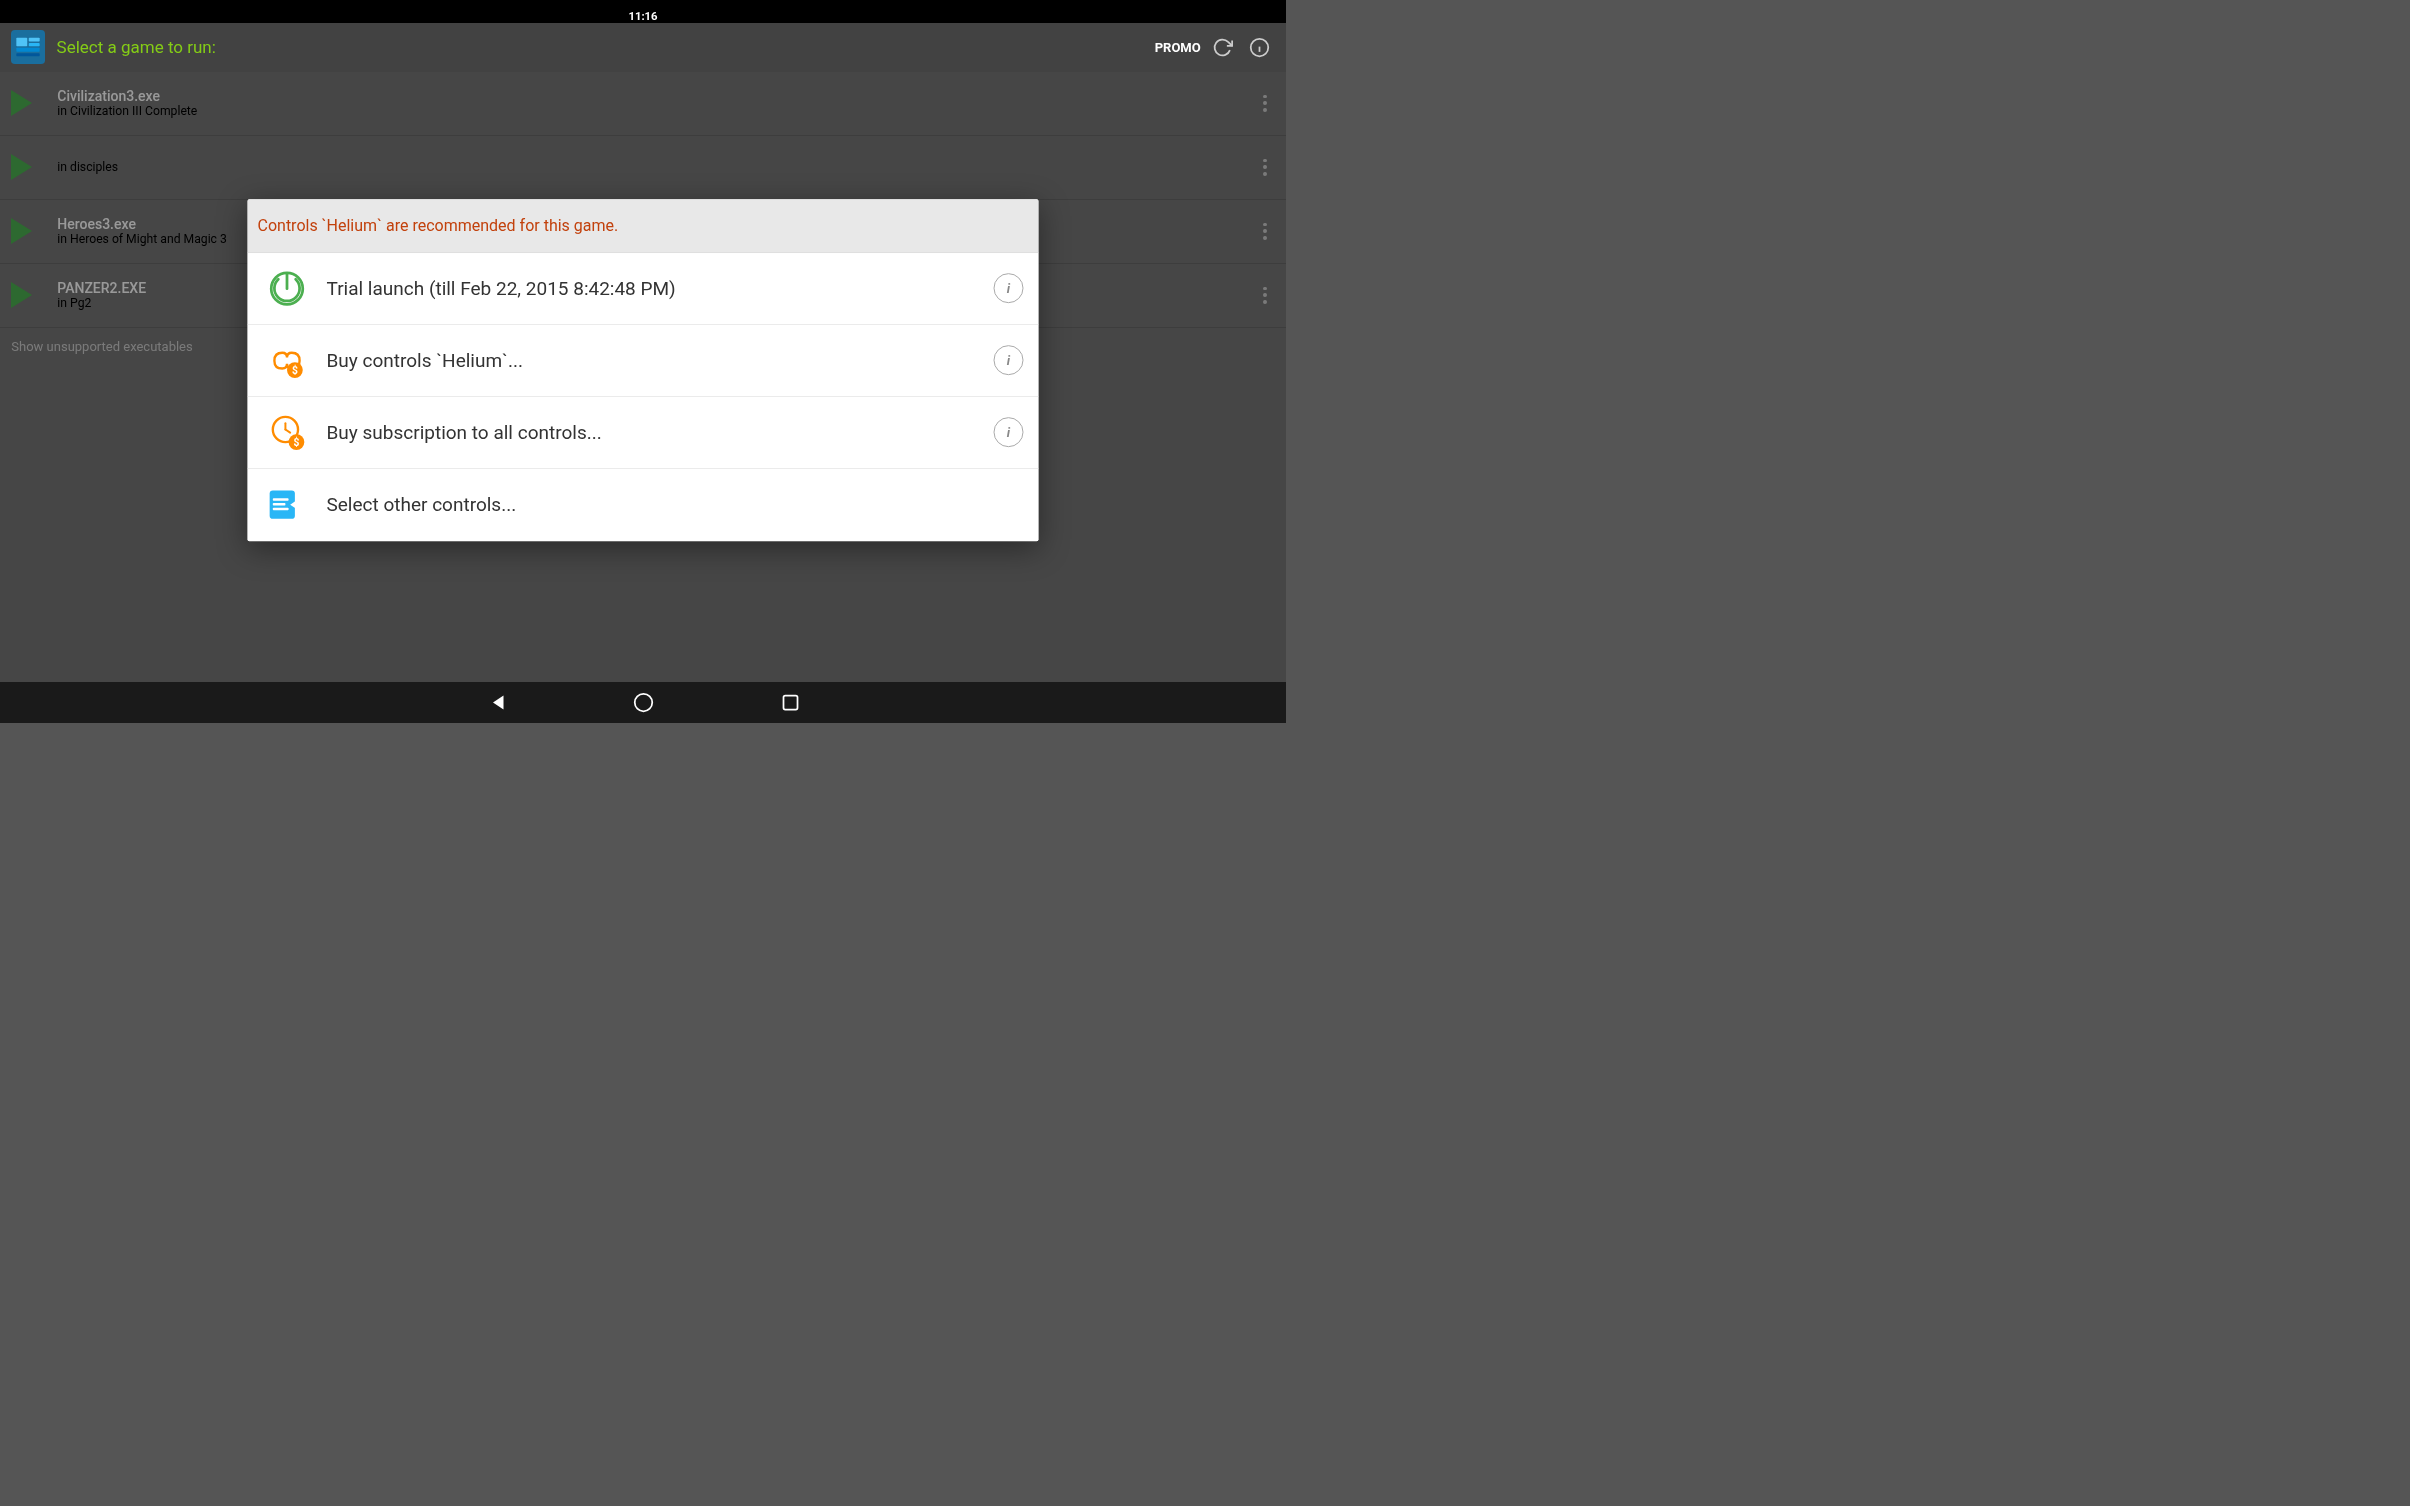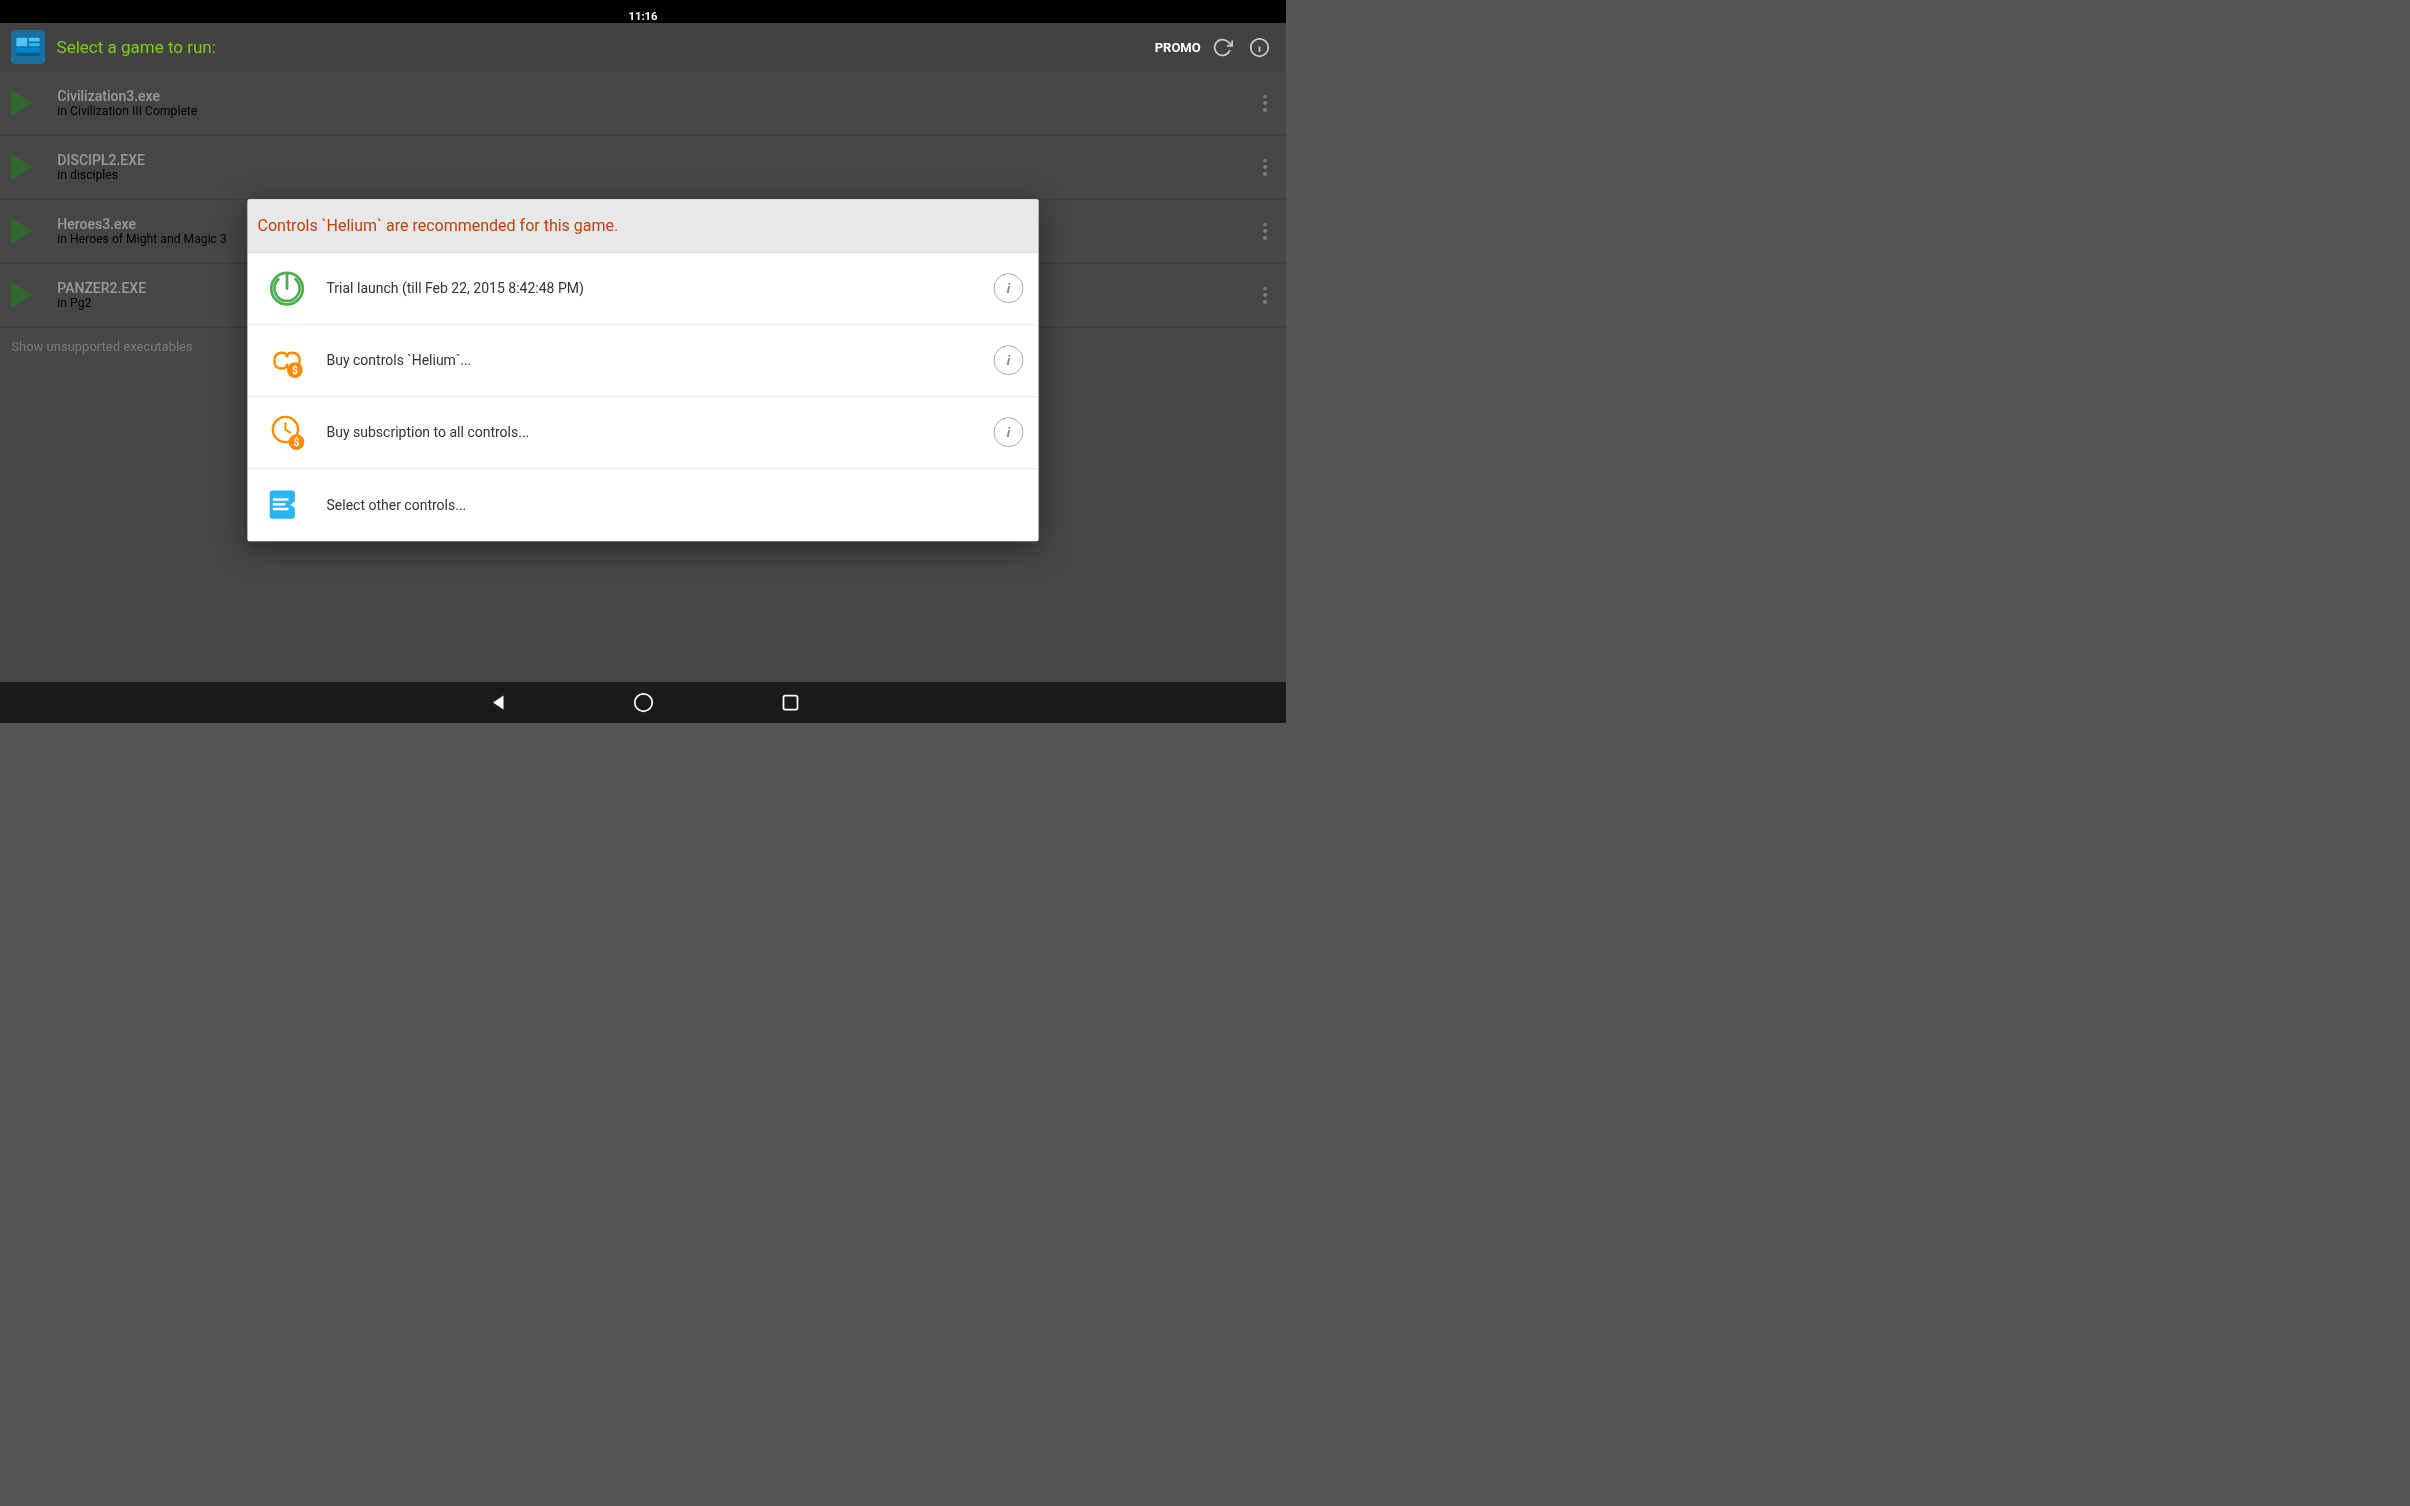--- a/index.html
+++ b/index.html
@@ -218,21 +218,21 @@
       width: 49px;
       height: 49px;
       flex-shrink: 0;
       display: flex;
       align-items: center;
       justify-content: center;
     }
 
     .option-text {
       flex: 1;
-      font-size: 14px;
+      font-size: 19px;
       color: #333;
     }
 
     .option-info-btn {
       width: 30px;
       height: 30px;
       border: 1.9px solid #aaa;
       border-radius: 50%;
       display: flex;
       align-items: center;
@@ -369,21 +369,20 @@
     <div class="game-menu-btn">
       <div class="game-menu-dot"></div>
       <div class="game-menu-dot"></div>
       <div class="game-menu-dot"></div>
     </div>
   </div>
 
   <div class="game-item">
     <div class="game-play-btn"></div>
     <div class="game-info">
-      <div class="game-name">DISCIPL2.EXE</div>
       <div class="game-subtitle">in disciples</div>
     </div>
     <div class="game-menu-btn">
       <div class="game-menu-dot"></div>
       <div class="game-menu-dot"></div>
       <div class="game-menu-dot"></div>
     </div>
   </div>
 
   <div class="game-item">

